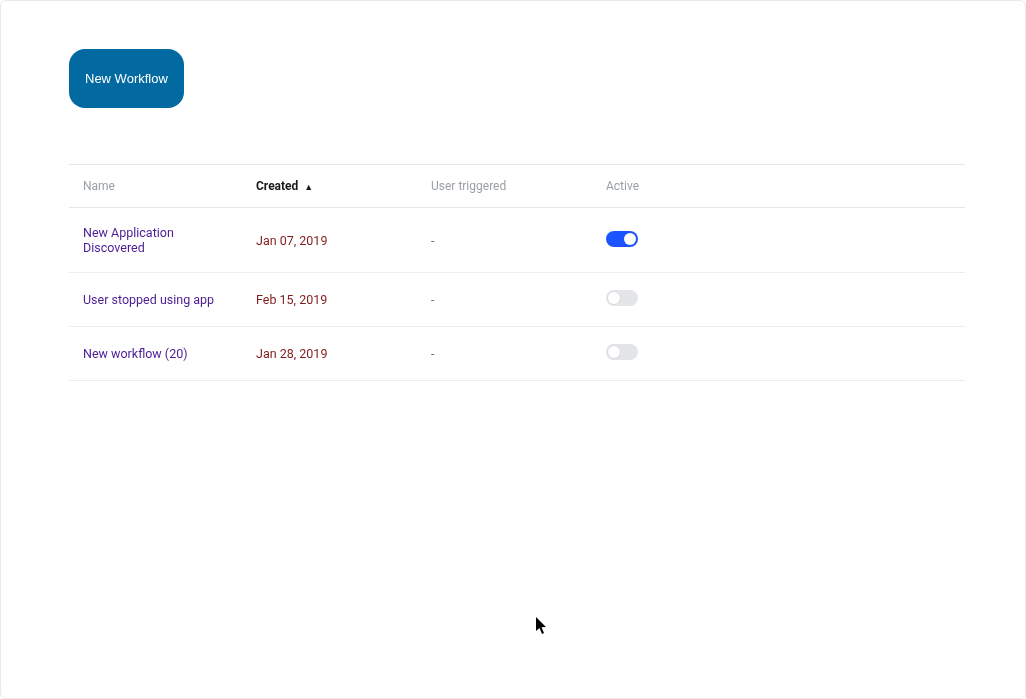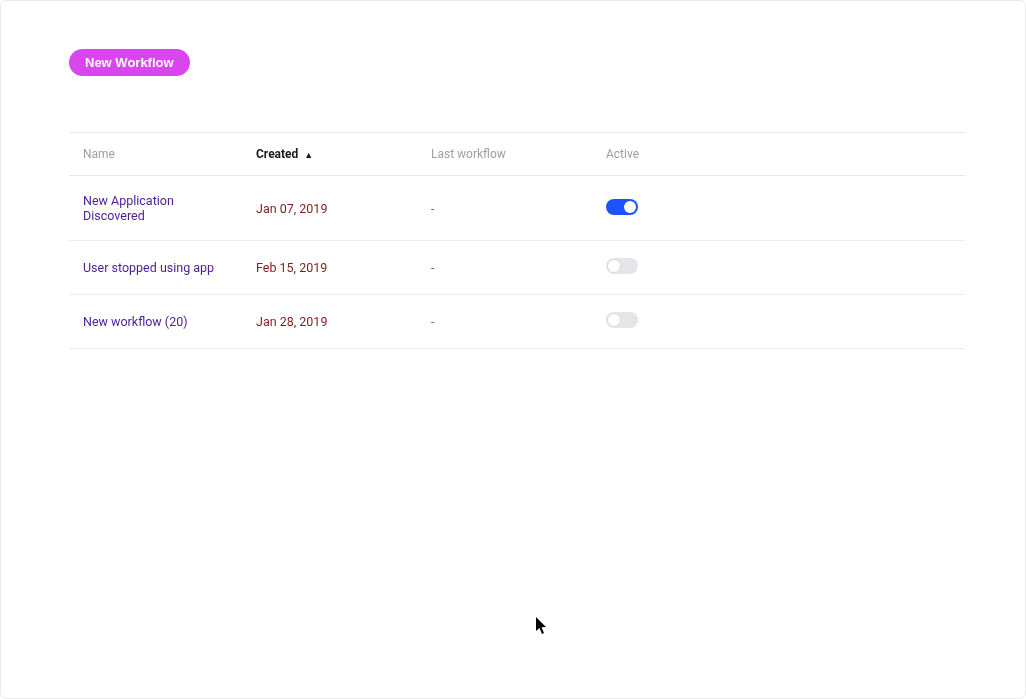--- a/index.html
+++ b/index.html
@@ -21,27 +21,27 @@
       justify-content: space-between;
       align-items: center;
       margin-bottom: 56px;
     }
     .page-title {
       font-size: 22px;
       font-weight: 700;
       color: #0f0f0f;
     }
     .new-btn {
-      background: #d946ef;
+      background: #0369a1;
       color: #ffffff;
       border: none;
       border-radius: 16px;
-      padding: 6px 16px;
+      padding: 22px 16px;
       font-size: 13px;
-      font-weight: 700;
+      font-weight: 400;
       cursor: pointer;
     }
     .table {
       width: 100%;
       border-collapse: collapse;
     }
     .thead-row th {
       text-align: left;
       font-size: 12px;
       font-weight: 400;
@@ -130,21 +130,21 @@
   </div>
 
   <table class="table">
     <thead>
       <tr class="thead-row">
         <th class="col-name">Name</th>
         <th class="col-created sorted">
           <span>Created</span>
           <span class="sort-arrow">▲</span>
         </th>
-        <th class="col-last">Last workflow</th>
+        <th class="col-last">User triggered</th>
         <th class="col-active">Active</th>
       </tr>
     </thead>
     <tbody id="tbody">
         <tr>
           <td><a class="wf-link">New Application Discovered</a></td>
           <td class="created-text">Jan 07, 2019</td>
           <td class="last-text">-</td>
           <td><span class="toggle on"><span class="knob"></span></span></td>
         </tr>

